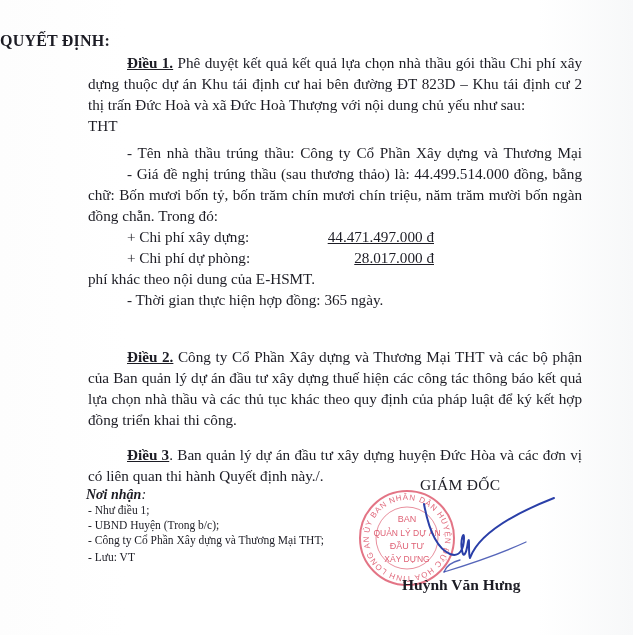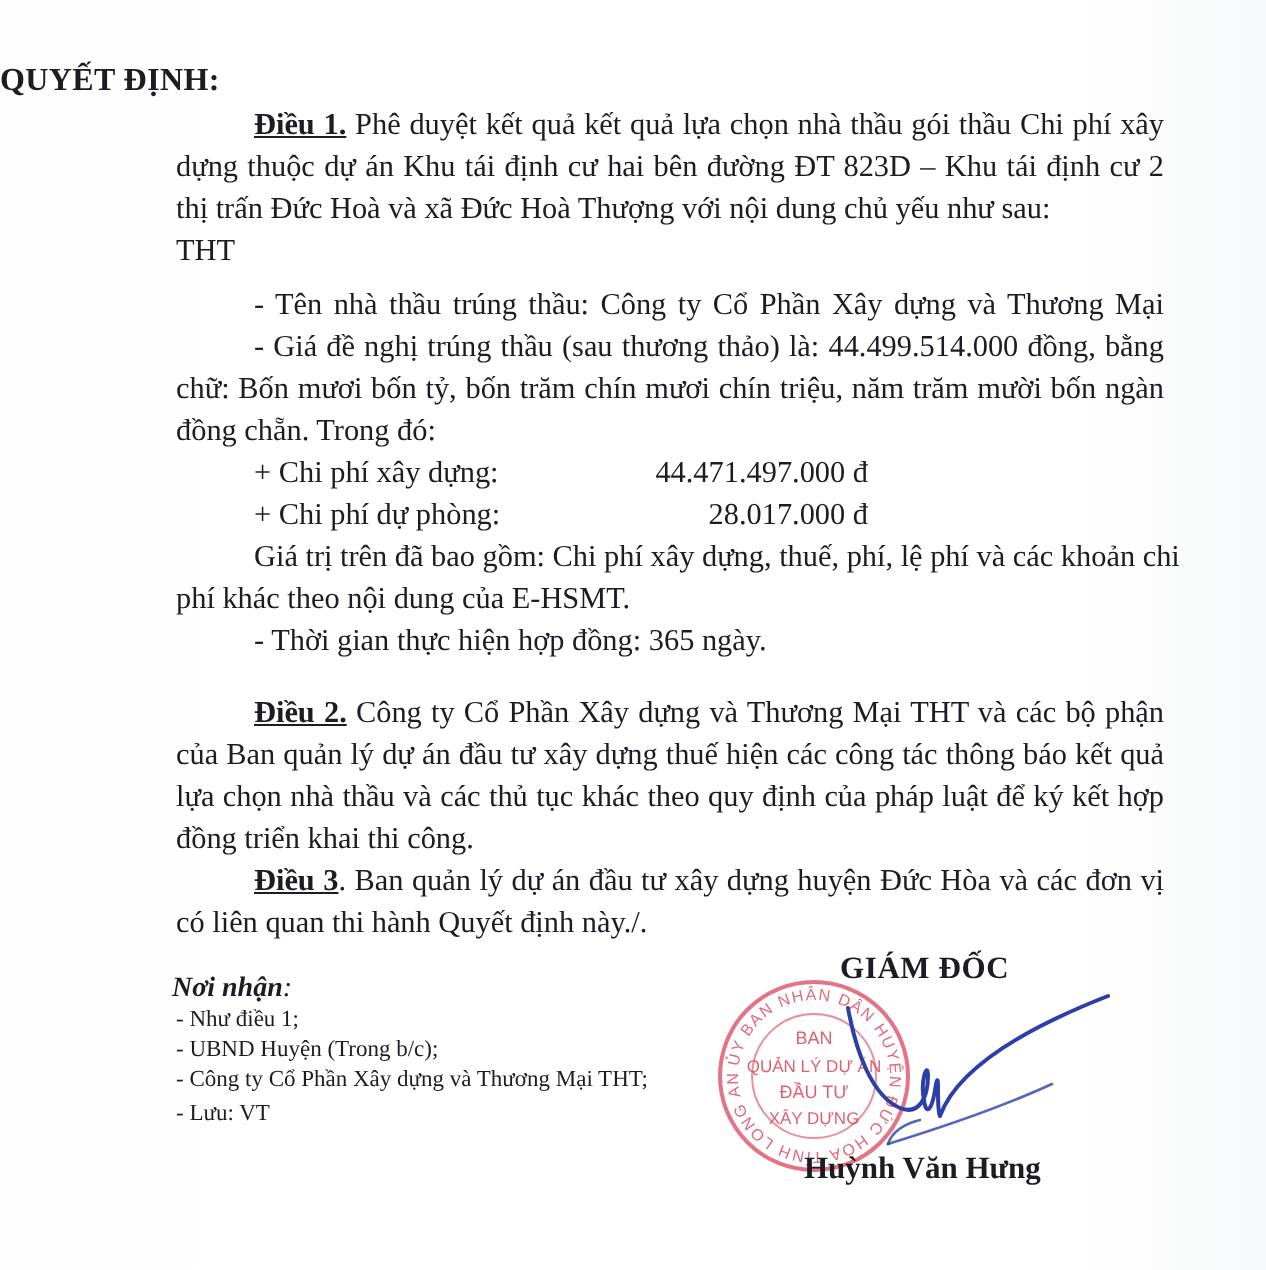--- a/index.html
+++ b/index.html
@@ -52,41 +52,42 @@
       height: 21px;
       white-space: nowrap;
     }
     .cost-row .label {
       position: absolute;
       left: 39px;
     }
     .cost-row .val {
       position: absolute;
       right: 148px;
+      text-decoration: underline;
     }
     .recipients {
       position: absolute;
       left: 86px;
       top: 486px;
       font-size: 11.5px;
       line-height: 15px;
     }
     .recipients .head {
       font-weight: bold;
       font-style: italic;
       font-size: 14px;
       line-height: 17px;
     }
     .recipients .item { padding-left: 2px; white-space: nowrap; }
     .recipients .item.last { margin-top: 2px; }
     .sig-title {
       position: absolute;
       left: 420px;
       top: 476px;
-      font-weight: bold;
+      font-weight: normal;
       font-size: 15.5px;
       letter-spacing: 0.3px;
     }
     .sig-name {
       position: absolute;
       left: 402px;
       top: 576px;
       font-weight: bold;
       font-size: 15.5px;
     }
@@ -126,34 +127,33 @@
 
     <div class="cost-row">
       <span class="label">+ Chi phí xây dựng:</span>
       <span class="val">44.471.497.000 đ</span>
     </div>
     <div class="cost-row">
       <span class="label">+ Chi phí dự phòng:</span>
       <span class="val">28.017.000 đ</span>
     </div>
 
-    <div class="line indent">Giá trị trên đã bao gồm: Chi phí xây dựng, thuế, phí, lệ phí và các khoản chi</div>
     <div class="line left">phí khác theo nội dung của E-HSMT.</div>
 
     <div class="line left indent">- Thời gian thực hiện hợp đồng: 365 ngày.</div>
   </div>
 
   <div class="body-text" style="top:346px;">
     <div class="line indent"><span class="b">Điều 2.</span><span> Công ty Cổ Phần Xây dựng và Thương Mại THT và các bộ phận</span></div>
     <div class="line">của Ban quản lý dự án đầu tư xây dựng thuế hiện các công tác thông báo kết quả</div>
     <div class="line">lựa chọn nhà thầu và các thủ tục khác theo quy định của pháp luật để ký kết hợp</div>
     <div class="line left">đồng triển khai thi công.</div>
   </div>
 
-  <div class="body-text" style="top:430px;">
+  <div class="body-text" style="top:444px;">
     <div class="line indent"><span class="b">Điều 3</span><span>. Ban quản lý dự án đầu tư xây dựng huyện Đức Hòa và các đơn vị</span></div>
     <div class="line left">có liên quan thi hành Quyết định này./.</div>
   </div>
 
   <div class="recipients">
     <div class="head"><span style="text-decoration:none;">Nơi nhận</span><span style="font-weight:normal;">:</span></div>
     <div class="item">- Như điều 1;</div>
     <div class="item">- UBND Huyện (Trong b/c);</div>
     <div class="item">- Công ty Cổ Phần Xây dựng và Thương Mại THT;</div>
     <div class="item last">- Lưu: VT</div>

